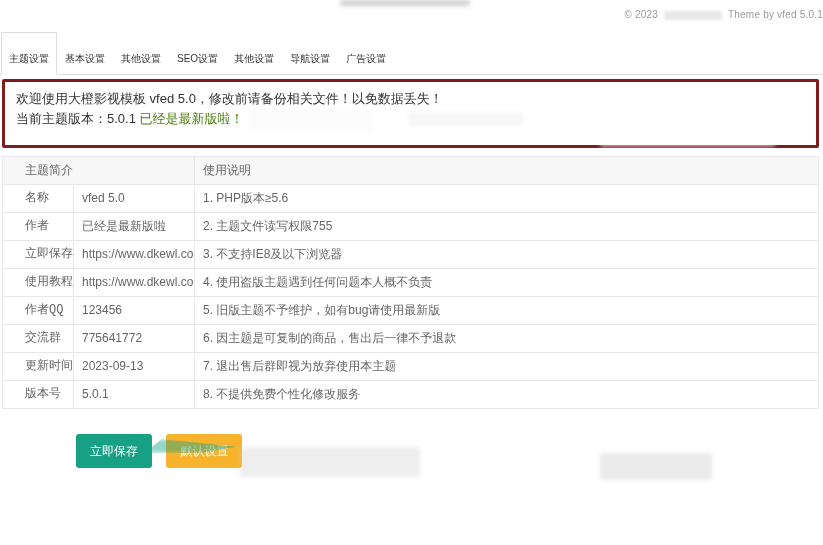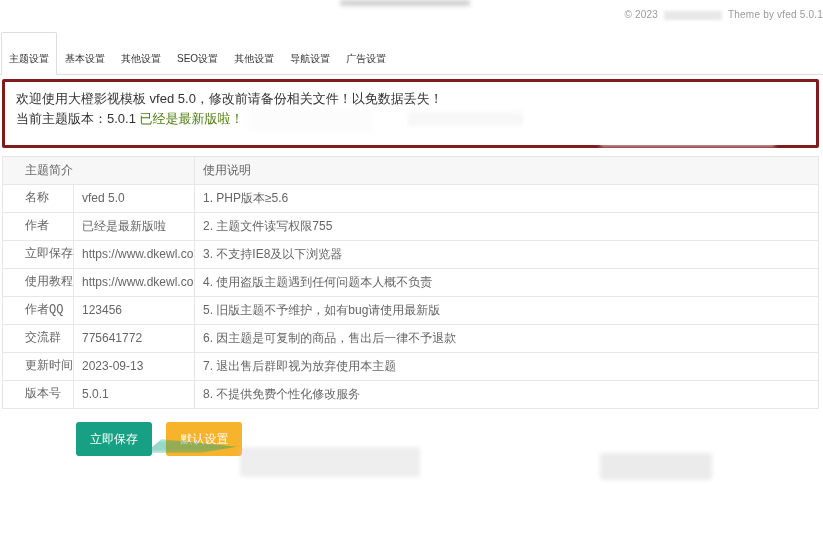--- a/index.html
+++ b/index.html
@@ -45,21 +45,21 @@
   .info-table td.license { padding:6px 8px; color:#666; }
 
   
   .actions { margin:13px 0 0 74px; position:relative; }
   .btn {
     display:inline-block; border:none; color:#fff; font-size:12px; height:34px;
     padding:0 14px; border-radius:3px; cursor:pointer; line-height:26px;
     font-family:"Liberation Sans","DejaVu Sans",sans-serif;
   }
   .btn-save { background:#17a084; margin-right:10px; }
-  .btn-default { background:#f7b32b; }
+  .btn-default { background:#f7b32b;margin-top:12px; }
 
   
   .smudge { position:absolute; filter:blur(2px); border-radius:2px; pointer-events:none; }
   .smudge-top      { left:340px; top:0;     width:130px; height:6px;  background:rgba(150,150,150,.45); }
   .smudge-hdr1     { left:248px; top:110px; width:125px; height:21px; background:rgba(252,252,252,.92); z-index:5; }
   .smudge-hdr2     { left:408px; top:112px; width:115px; height:14px; background:rgba(242,242,242,.65); z-index:5; }
   .smudge-hdr3     { left:600px; top:121px; width:175px; height:26px; background:rgba(255,255,255,.6);  z-index:5; }
   .smudge-bottom-c { left:240px; top:447px; width:180px; height:30px; background:rgba(205,205,205,.35); }
   .smudge-bottom-r { left:600px; top:453px; width:112px; height:27px; background:rgba(205,205,205,.4); }
   .cursor-artifact {

